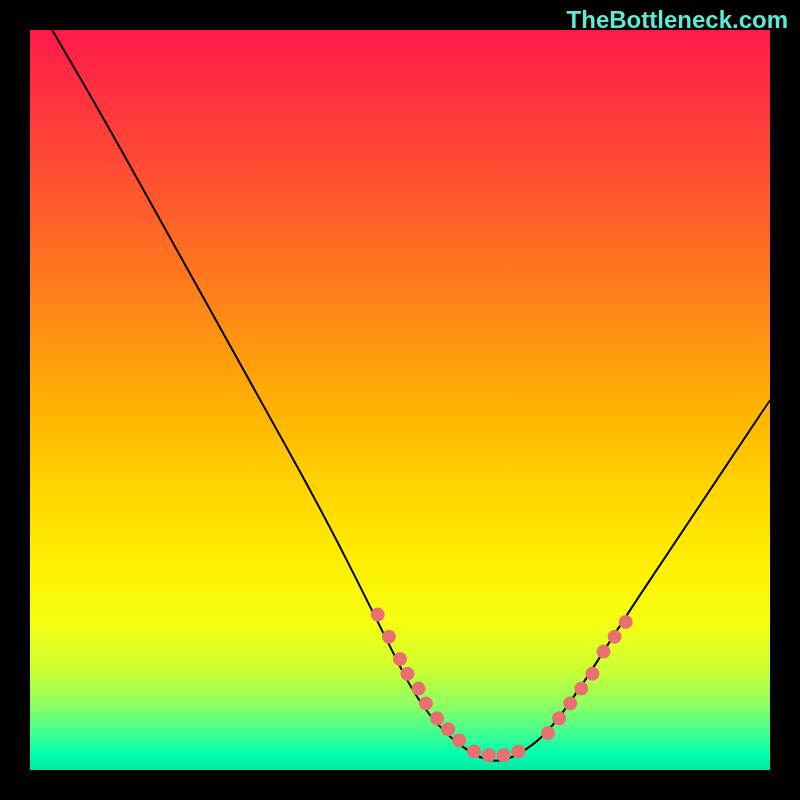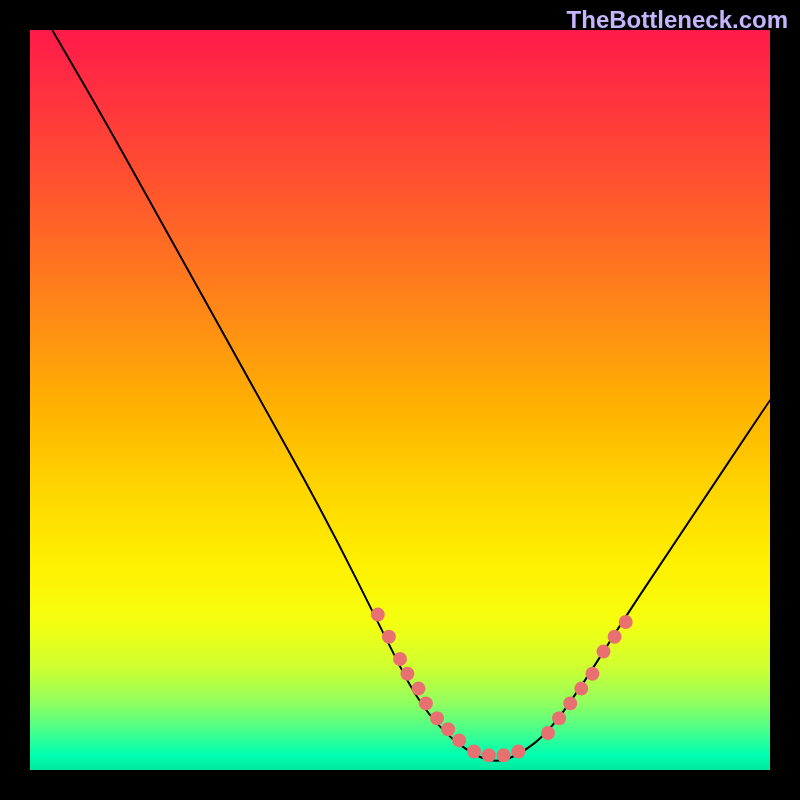--- a/index.html
+++ b/index.html
@@ -14,21 +14,21 @@
   .container {
     position: relative;
     width: 800px;
     height: 800px;
     background: #000;
   }
   .watermark {
     position: absolute;
     top: 6px;
     right: 12px;
-    color: #c4b5fd;
+    color: #5eead4;
     font-size: 24px;
     font-weight: bold;
     z-index: 10;
   }
   .plot-area {
     position: absolute;
     left: 30px;
     top: 30px;
     width: 740px;
     height: 740px;

